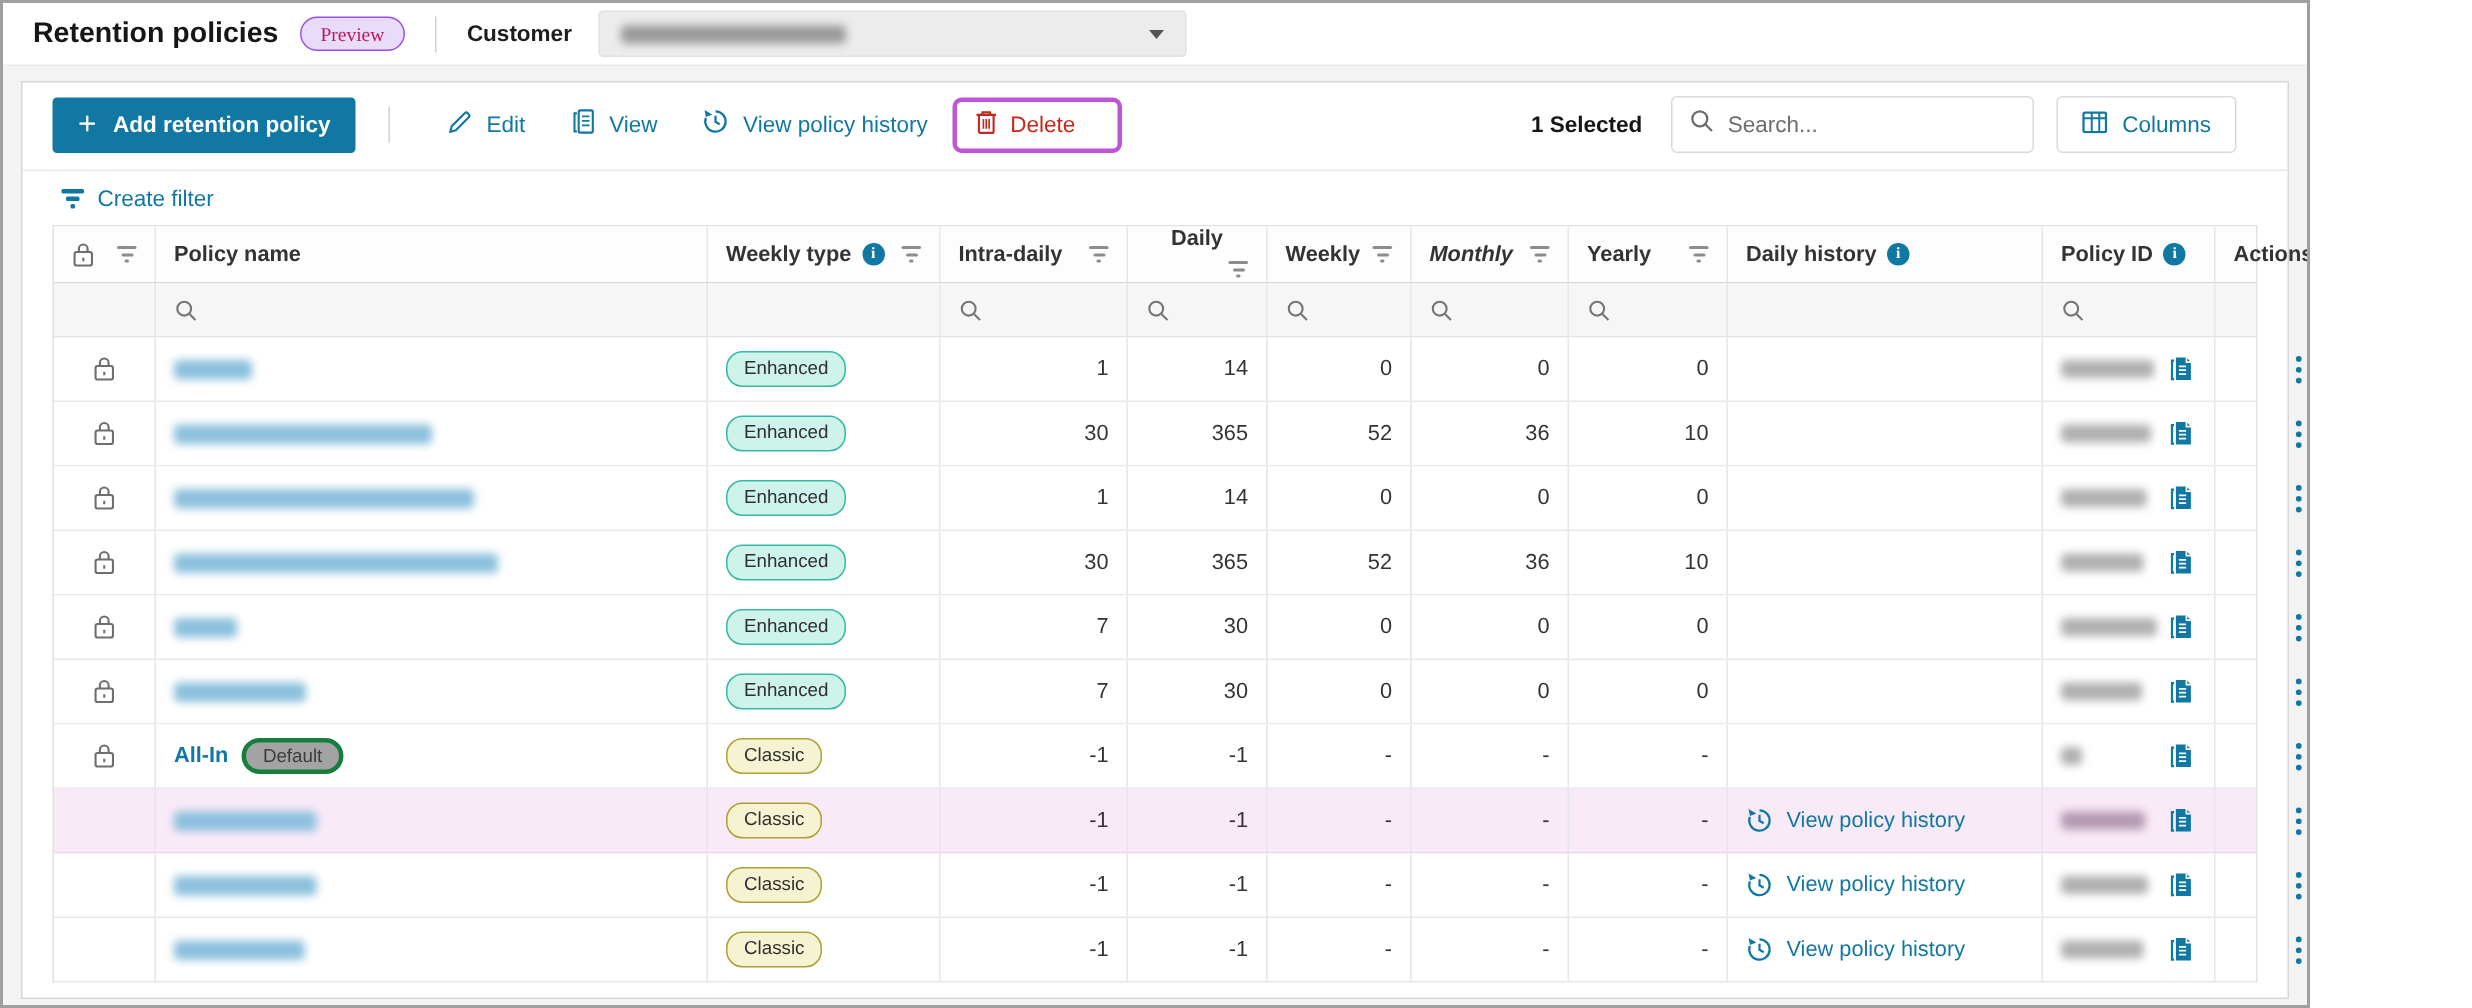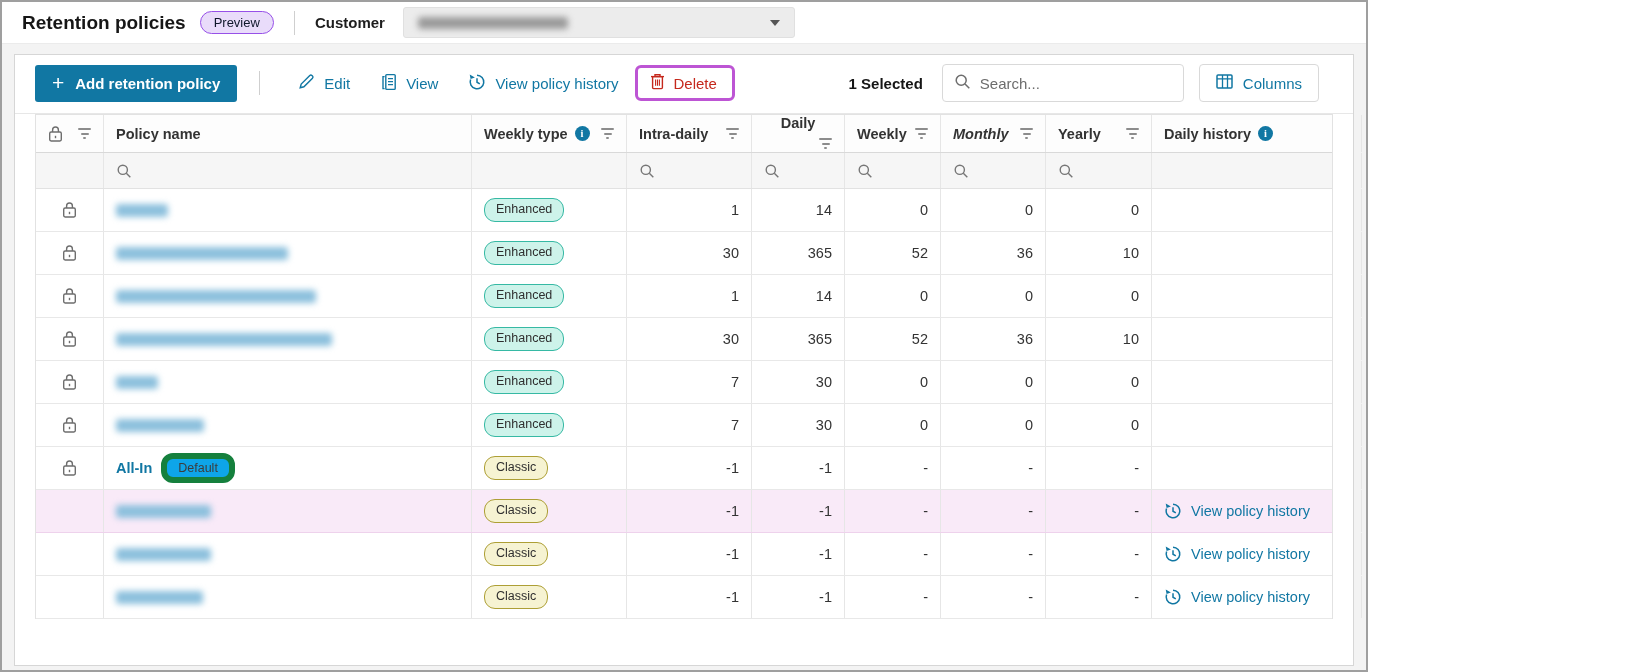--- a/index.html
+++ b/index.html
@@ -1,23 +1,23 @@
 <!DOCTYPE html>
 <html style="--accent: #1177a3; --danger: #c5281c; --highlight: #bd55d4; --selected-row: #f9eaf8; --preview-bg: #e9dcfa; --preview-border: #9750e8; --enhanced-bg: #cdf3ea; --enhanced-border: #36b9a4; --classic-bg: #f6f3d2; --classic-border: #ad9f35;"><head>
 <meta charset="utf-8">
 <style>
   * { box-sizing: border-box; margin: 0; padding: 0; }
   html,body { width:1648px; height:672px; }
   body { font-family:"Liberation Sans", sans-serif; }
-  .screen { width:1368px; height:672px; border:2px solid #9f9f9f; background:#f3f3f3; overflow:hidden; position:relative; }
+  .screen { width:1540px; height:672px; border:2px solid #9f9f9f; background:#f3f3f3; overflow:hidden; position:relative; }
 
   
   .topbar { height:42px; background:#fff; border-bottom:1px solid #ebebeb; display:flex; align-items:center; padding:0 20px; }
   .page-title { font-size:19px; font-weight:700; color:#161616; }
-  .preview-badge { margin-left:14px; font-size:13px; color:#0f172a; background:var(--preview-bg,#e9dcfa); border:1.5px solid var(--preview-border,#9750e8); border-radius:13px; padding:3px 13px; line-height:1.2; }
+  .preview-badge { margin-left:14px; font-size:13px; color:#be185d; background:var(--preview-bg,#e9dcfa); border:1.5px solid var(--preview-border,#9750e8); border-radius:13px; padding:3px 13px; line-height:1.2;font-family:Liberation Serif, serif; }
   .v-divider { width:1px; height:24px; background:#cfcfcf; margin:0 20px; }
   .customer-label { font-size:15px; font-weight:600; color:#1d1d1d; margin-right:18px; }
   .customer-select { width:392px; height:31px; background:#ececec; border:1px solid #e0e0e0; border-radius:3px; display:flex; align-items:center; justify-content:space-between; padding:0 14px; cursor:pointer; }
   .caret-down { width:0; height:0; border-left:5px solid transparent; border-right:5px solid transparent; border-top:6px solid #555; }
 
   
   .redact { display:inline-block; border-radius:3px; filter:blur(3px); }
   .redact-customer { width:150px; height:12px; background:#9a9a9a; }
   .redact-name { height:13px; background:#8cc0dd; }
   .redact-id { height:12px; background:#b0b0b0; }
@@ -26,21 +26,21 @@
   
   .card { margin:10px 12px 0; height:612px; background:#fff; border:1px solid #d6d6d6; position:relative; }
 
   
   .toolbar { display:flex; align-items:center; padding:9px 20px 11px; }
   .btn-primary { display:flex; align-items:center; gap:11px; background:var(--accent,#1177a3); color:#fff; border:none; border-radius:3px; height:37px; padding:0 17px; font-size:15px; font-weight:600; font-family:inherit; cursor:pointer; }
   .plus-glyph { font-size:21px; font-weight:400; line-height:1; margin-top:-2px; }
   .toolbar .v-divider { margin:0 8px 0 22px; }
   .link-btn { display:flex; align-items:center; gap:9px; background:none; border:none; color:var(--accent,#1177a3); font-size:15px; font-family:inherit; cursor:pointer; margin-left:30px; }
   .link-btn svg { flex:none; }
-  .delete-highlight { border:3px solid var(--highlight,#bd55d4); border-radius:6px; padding:5px 15px 5px 6px; margin-left:16px; }
+  .delete-highlight { border:3px solid var(--highlight,#bd55d4); border-radius:6px; padding:5px 28px 5px 6px; margin-left:16px; }
   .delete-highlight .link-btn { color:var(--danger,#c5281c); margin-left:6px; }
   .toolbar-right { margin-left:auto; display:flex; align-items:center; gap:15px; padding-right:14px; }
   .selected-count { font-size:15px; font-weight:700; color:#161616; margin-right:4px; }
   .search-box { width:242px; height:38px; border:1px solid #d9d9d9; border-radius:4px; display:flex; align-items:center; gap:9px; padding:0 11px; background:#fff; }
   .search-box input { border:none; outline:none; flex:1; font-size:15px; color:#444; font-family:inherit; background:transparent; }
   .search-box input::placeholder { color:#6d6d6d; }
   .btn-outline { display:flex; align-items:center; gap:10px; height:38px; padding:0 16px; background:#fff; border:1px solid #d9d9d9; border-radius:4px; color:var(--accent,#1177a3); font-size:15px; font-family:inherit; cursor:pointer; }
   .toolbar-sep { height:1px; background:#e7e7e7; }
 
   
@@ -59,21 +59,21 @@
   .srow { height:36px; background:#f6f6f6; border-bottom:1px solid #e2e2e2; }
   .scell { color:#767676; }
   .row { height:43px; background:#fff; border-bottom:1px solid #e8e8e8; }
   .row.selected { background:var(--selected-row,#f9eaf8); border-bottom-color:#eed2ec; }
   .cell-num { justify-content:flex-end; }
   .cell-lock { justify-content:center; }
   .name-link { color:var(--accent,#1177a3); font-weight:700; font-size:14.5px; cursor:pointer; }
   .badge { border-radius:11px; padding:3px 11px; font-size:12.5px; color:#2f2f2f; line-height:1.25; }
   .badge-enhanced { background:var(--enhanced-bg,#cdf3ea); border:1px solid var(--enhanced-border,#36b9a4); }
   .badge-classic { background:var(--classic-bg,#f6f3d2); border:1px solid var(--classic-border,#ad9f35); }
-  .badge-default { background:#0ea5e9; border:6px solid #15803d; border-radius:12px; padding:2px 11px; font-size:12.5px; color:#3c3c3c; margin-left:9px; }
+  .badge-default { background:#a3a3a3; border:3px solid #15803d; border-radius:12px; padding:2px 11px; font-size:12.5px; color:#3c3c3c; margin-left:9px; }
   .history-link { display:flex; align-items:center; gap:9px; color:var(--accent,#1177a3); font-size:14.5px; cursor:pointer; }
   .cell-id { justify-content:space-between; }
   .icon-btn { background:none; border:none; cursor:pointer; color:var(--accent,#1177a3); display:flex; align-items:center; padding:2px; }
   .cell-actions { justify-content:center; }
   .info-dot { width:15px; height:15px; border-radius:50%; background:var(--accent,#1177a3); color:#fff; font-size:10.5px; font-weight:700; display:inline-flex; align-items:center; justify-content:center; flex:none; font-family:"Liberation Serif", serif; }
   .funnel { display:inline-flex; flex-direction:column; align-items:center; gap:2.5px; }
   .funnel i { display:block; height:2px; background:#8c8c8c; border-radius:1px; }
   .funnel i:nth-child(1){ width:13px; } .funnel i:nth-child(2){ width:8px; } .funnel i:nth-child(3){ width:3px; }
   .funnel.accent i { background:var(--accent,#1177a3); }
   .funnel.accent i:nth-child(1){ width:15px; height:2.5px; } .funnel.accent i:nth-child(2){ width:9px; height:2.5px; } .funnel.accent i:nth-child(3){ width:3.5px; height:2.5px; }
@@ -149,20 +149,30 @@
                 <rect x="1" y="1" width="15" height="13" rx="1" fill="none" stroke="currentColor" stroke-width="1.5"></rect>
                 <path d="M1 4.8h15M6.5 1v13M11.5 1v13" stroke="currentColor" stroke-width="1.3"></path>
               </svg></span>
           <span>Columns</span>
         </button>
       </div>
     </div>
 
     <div class="toolbar-sep"></div>
 
+    <div class="filter-bar">
+      <button class="link-btn">
+        <span class="funnel accent">
+            <i></i>
+            <i></i>
+            <i></i>
+          </span>
+        <span>Create filter</span>
+      </button>
+    </div>
 
     <div class="grid" id="grid">
         <div class="grow hrow">
           <div class="gcell hcell lock-h" style="width: 68px;">
             <span style="display: inline-flex;">
               <svg width="15" height="18" viewBox="0 0 15 18">
                 <rect x="1.7" y="7" width="11.6" height="9" rx="1.4" fill="none" stroke="#6e6e6e" stroke-width="1.4"></rect>
                 <path d="M4.6 7V4.9a2.9 2.9 0 0 1 5.8 0V7" fill="none" stroke="#6e6e6e" stroke-width="1.4"></path>
                 <path d="M7.5 10.8v2.4" stroke="#6e6e6e" stroke-width="1.4"></path>
               </svg>

